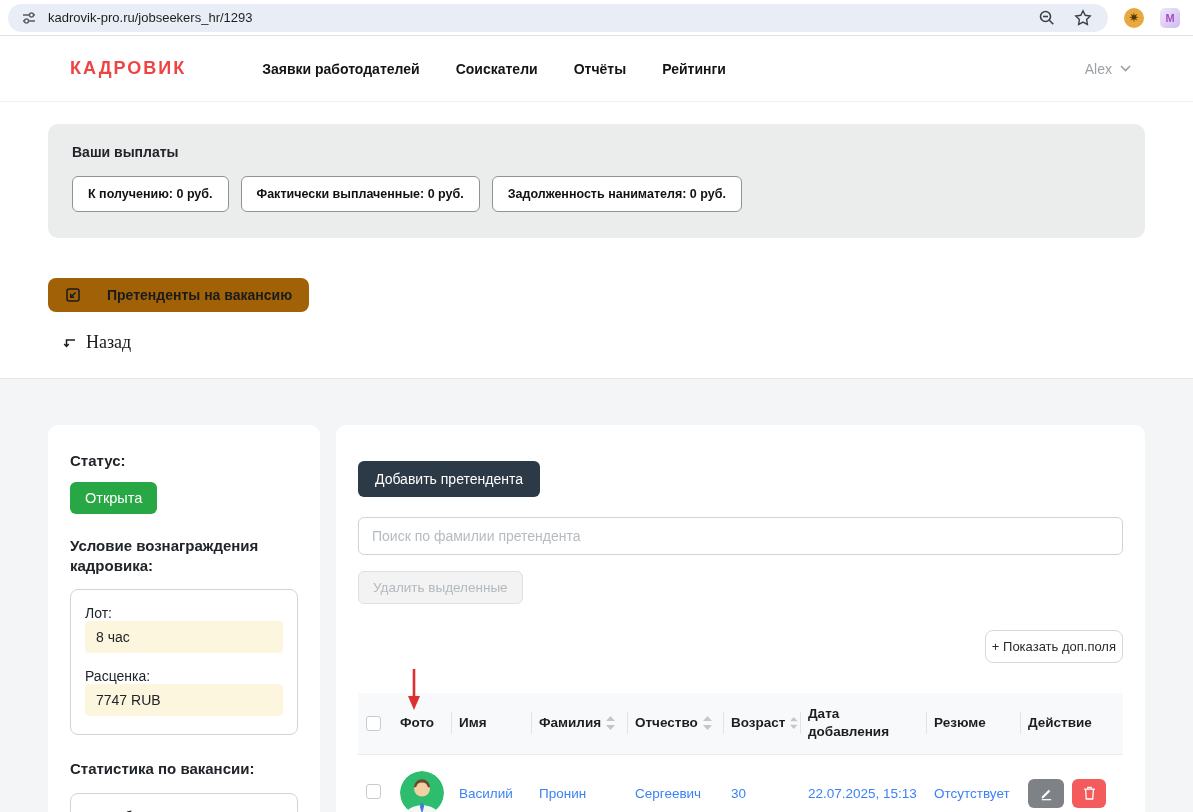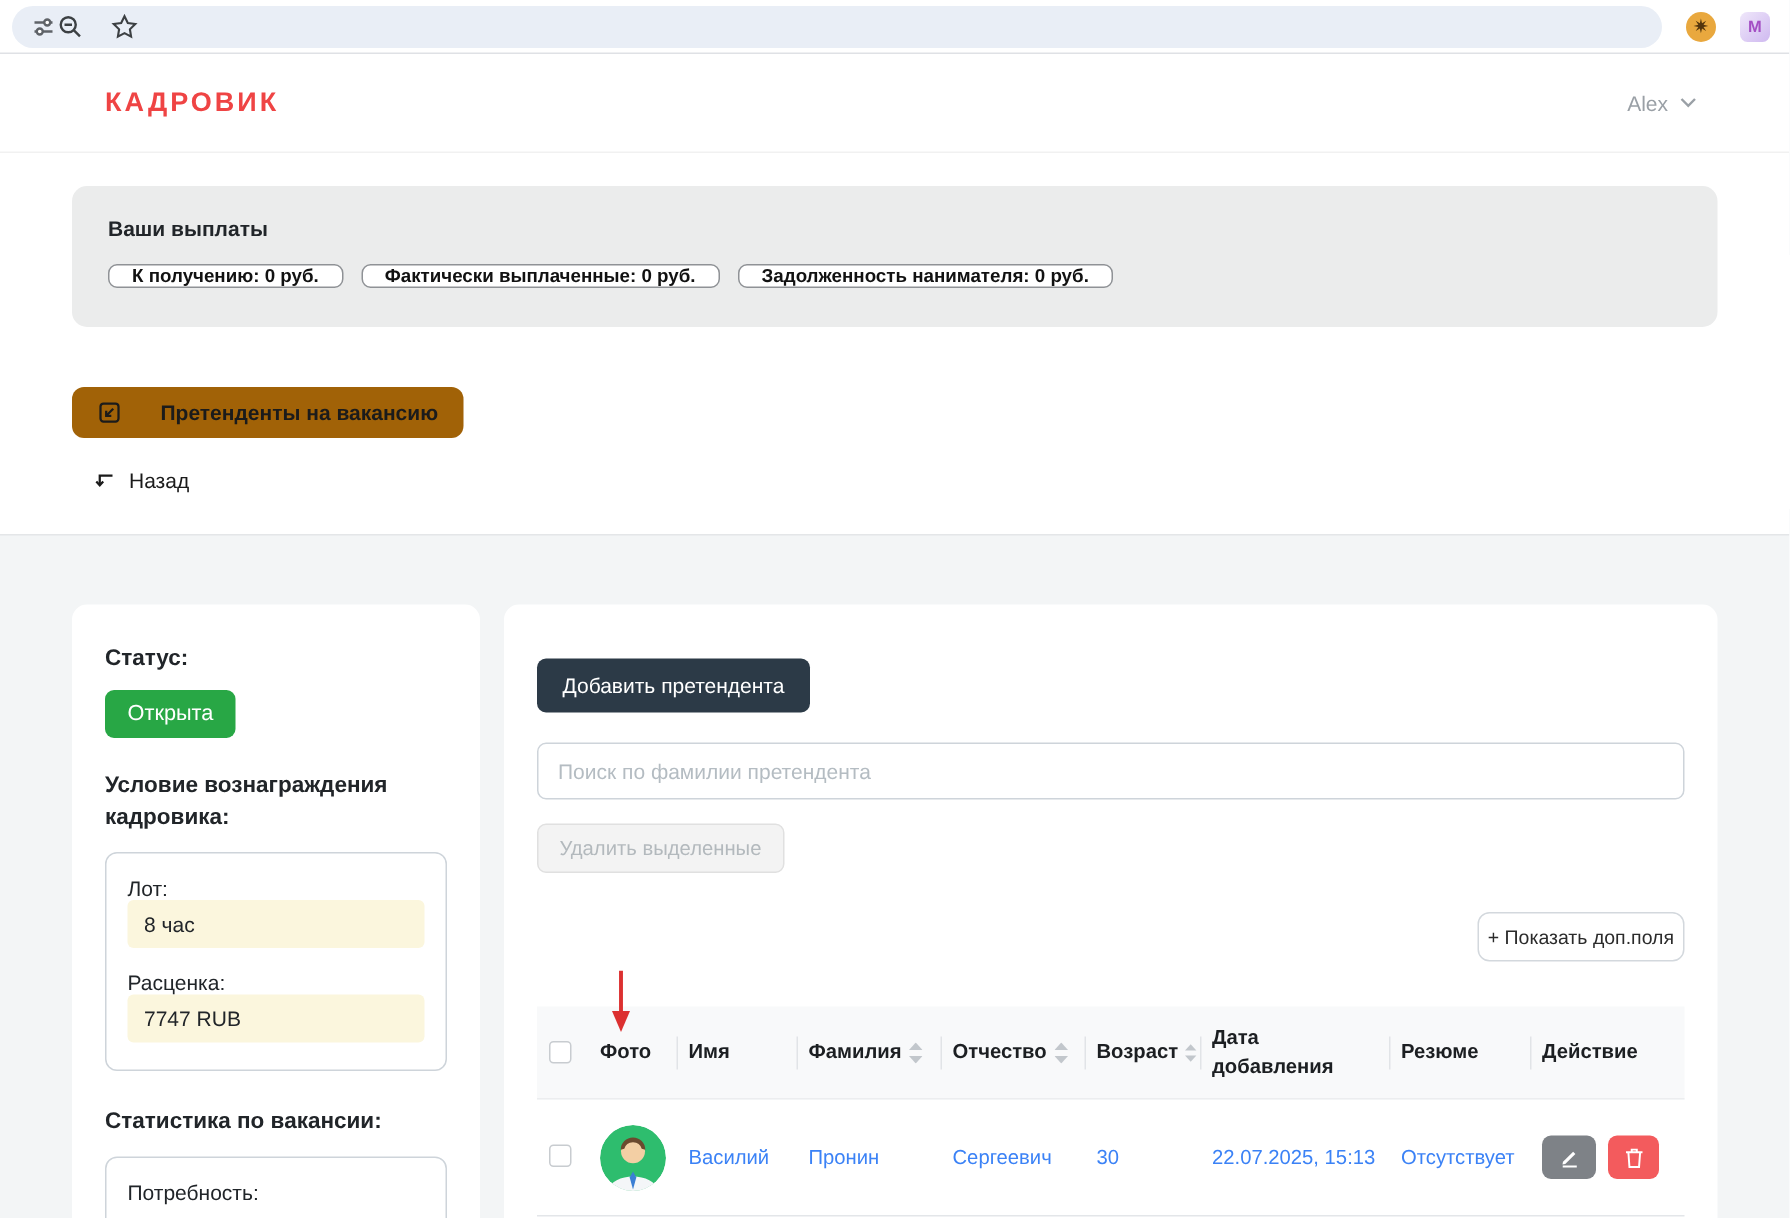--- a/index.html
+++ b/index.html
@@ -21,23 +21,23 @@
   .logo { color:#ef4444; font-weight:bold; font-size:18px; letter-spacing:2px; }
   .nav { display:flex; gap:36px; margin-left:76px; }
   .nav a { font-size:14px; font-weight:600; color:#141414; text-decoration:none; }
   .user-menu { margin-left:auto; display:flex; align-items:center; gap:8px; color:#9aa0a6; font-size:14px; }
 
   
   .section-top { background:#fff; padding:22px 48px 24px; }
   .payments-panel { background:#ebecec; border-radius:10px; padding:20px 24px 26px; }
   .payments-title { font-size:14px; font-weight:bold; margin-bottom:16px; }
   .pill-row { display:flex; gap:12px; }
-  .stat-pill { background:#fff; border:1px solid #8f9296; border-radius:6px; padding:0 15px; font-size:12.5px; font-weight:bold; color:#111; }
+  .stat-pill { background:#fff; border:1px solid #8f9296; border-radius:6px; padding:10px 15px; font-size:12.5px; font-weight:bold; color:#111; }
   .applicants-btn { display:inline-flex; align-items:center; gap:26px; margin-top:40px; background:#a16207; border:none; border-radius:8px; padding:9px 17px; font-size:14px; font-weight:bold; color:#1b1b1b; cursor:pointer; font-family:inherit; }
-  .back-row { display:inline-flex; align-items:center; gap:9px; margin:20px 0 0 14px; font-size:14px; color:#1b1b1b; cursor:pointer; }
+  .back-row { display:inline-flex; align-items:center; gap:9px; margin:20px 0 0 14px; font-size:18px; color:#1b1b1b; cursor:pointer;font-family:Liberation Serif, serif; }
 
   
   .content { background:#f3f5f6; border-top:1px solid #e4e6e8; padding:46px 48px 0; display:flex; gap:16px; align-items:flex-start; height:475px; }
   .card { background:#fff; border-radius:10px; }
 
   
   .sidebar { width:272px; padding:26px 22px; flex:none; height:560px; }
   .sb-h { font-size:15px; font-weight:bold; line-height:1.35; }
   .status-btn { margin:11px 0 22px; background:#28a745; color:#fff; border:none; border-radius:6px; padding:8px 15px; font-size:14.5px; font-family:inherit; cursor:pointer; }
   .sb-box { border:1px solid #ced4da; border-radius:8px; padding:15px 14px 16px; margin:13px 0 24px; }
@@ -78,20 +78,21 @@
       <span class="ob-icon">
         <svg width="16" height="16" viewBox="0 0 16 16">
             <g stroke="#5f6368" stroke-width="1.6" fill="none">
               <line x1="2" y1="5" x2="14" y2="5"></line>
               <line x1="2" y1="11" x2="14" y2="11"></line>
               <circle cx="10.5" cy="5" r="2" fill="#fff"></circle>
               <circle cx="5.5" cy="11" r="2" fill="#fff"></circle>
             </g>
           </svg>
       </span>
+      <span class="url">kadrovik-pro.ru/jobseekers_hr/1293</span>
       <span class="ob-right">
         <span class="ob-icon">
           <svg width="18" height="18" viewBox="0 0 18 18" fill="none" stroke="#3c4043" stroke-width="1.6">
               <circle cx="7.5" cy="7.5" r="5"></circle>
               <line x1="5" y1="7.5" x2="10" y2="7.5"></line>
               <line x1="11.3" y1="11.3" x2="15.3" y2="15.3"></line>
             </svg>
         </span>
         <span class="ob-icon">
           <svg width="18" height="18" viewBox="0 0 18 18" fill="none" stroke="#3c4043" stroke-width="1.4">
@@ -101,20 +102,26 @@
       </span>
     </div>
     <div class="ext-area">
       <span class="ext1">✷</span>
       <span class="ext2">M</span>
     </div>
   </div>
 
   <div class="site-header">
     <span class="logo">КАДРОВИК</span>
+    <nav class="nav">
+      <a href="#">Заявки работодателей</a>
+      <a href="#">Соискатели</a>
+      <a href="#">Отчёты</a>
+      <a href="#">Рейтинги</a>
+    </nav>
     <div class="user-menu">
       <span>Alex</span>
       <svg width="11" height="7" viewBox="0 0 11 7" fill="none" stroke="#9aa0a6" stroke-width="1.6">
           <polyline points="1,1 5.5,5.5 10,1"></polyline>
         </svg>
     </div>
   </div>
 
   <div class="section-top">
     <div class="payments-panel">

